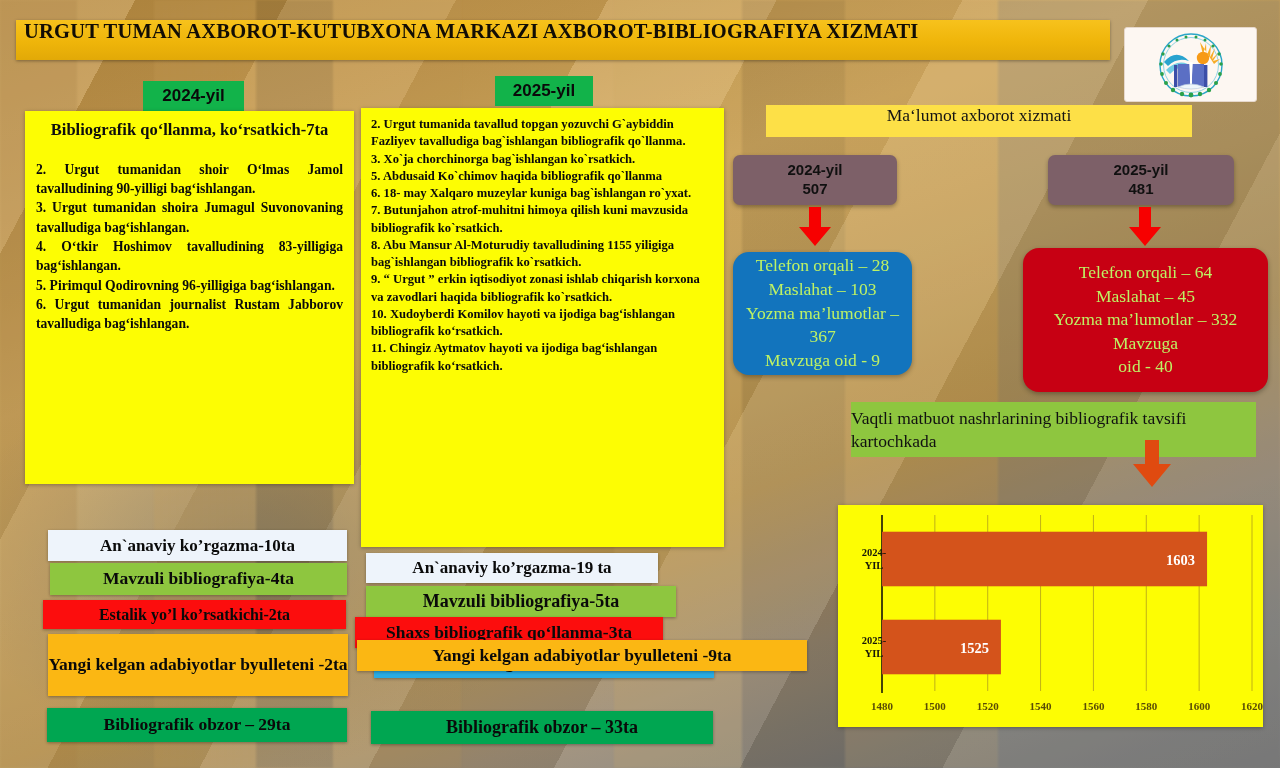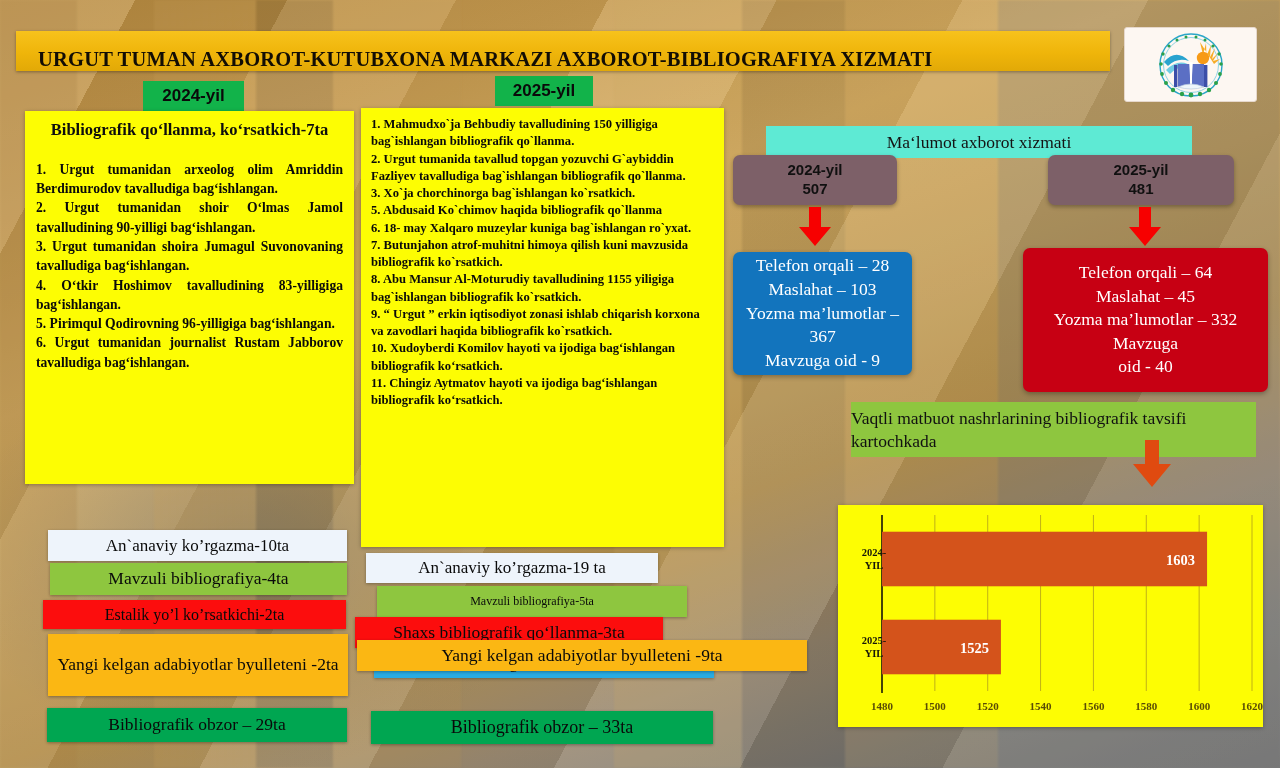--- a/index.html
+++ b/index.html
@@ -12,23 +12,23 @@
       linear-gradient(118deg, rgba(255,255,255,.14) 0 8%, rgba(0,0,0,.08) 8% 17%, rgba(255,255,255,.10) 17% 27%, rgba(0,0,0,.06) 27% 36%, rgba(255,255,255,.12) 36% 46%, rgba(0,0,0,.05) 46% 57%, rgba(255,255,255,.10) 57% 68%, rgba(0,0,0,.07) 68% 80%, rgba(255,255,255,.09) 80% 100%),
       linear-gradient(160deg, #b98b3f 0%, #c79b50 18%, #d7ae63 34%, #caa45c 48%, #b9944f 62%, #9b8a72 76%, #7e7d78 88%, #6e6e6e 100%);
   }
   .bgblur{position:absolute;inset:0;
     background:
       linear-gradient(90deg, rgba(170,130,70,.25) 0 6%, rgba(0,0,0,0) 6% 12%, rgba(200,160,90,.22) 12% 20%, rgba(0,0,0,.10) 20% 26%, rgba(190,150,85,.18) 26% 36%, rgba(0,0,0,0) 36% 48%, rgba(205,170,100,.20) 48% 58%, rgba(0,0,0,.08) 58% 66%, rgba(180,145,85,.16) 66% 78%, rgba(110,110,110,.25) 78% 100%);
     filter:blur(1px);}
 
   
   .titlebar{
-    position:absolute; left:16px; top:31px; width:1094px; height:40px;
+    position:absolute; left:16px; top:20px; width:1094px; height:40px;
     background:linear-gradient(180deg,#f7c21c 0%, #efb50a 55%, #e2a907 100%);
-    display:flex; align-items:flex-end; padding-left:22px;
+    display:flex; align-items:flex-start; padding-left:8px;
     box-shadow:0 1px 3px rgba(0,0,0,.35);
   }
   .titlebar span{
     font-weight:bold; font-size:20.5px; letter-spacing:.2px; color:#120d05;
     white-space:nowrap;
   }
   .logo{
     position:absolute; left:1124px; top:27px; width:133px; height:75px;
     background:#fdf7f2; border:1px solid #e6d8cc; border-radius:3px;
     display:flex; align-items:center; justify-content:center;
@@ -56,62 +56,62 @@
   .plist{ font-weight:bold; color:#0a0a0a; }
   #panelLeft .plist{font-size:13.6px; line-height:1.42;}
   #panelLeft .plist li{margin-bottom:0; text-align:justify;}
   #panelMid .plist{font-size:12.6px; line-height:1.37;}
   .plist{list-style:none;}
   .plist li{display:block;}
 
   
   .bar{
     position:absolute; display:flex; align-items:center; justify-content:center;
-    font-weight:normal; color:#0a0a0a; text-align:right; line-height:1.12;
+    font-weight:bold; color:#0a0a0a; text-align:right; line-height:1.12;
     box-shadow:0 1px 3px rgba(0,0,0,.32);
   }
   
   #lb0{left:48px;  top:530px; width:299px; height:31px; background:#eef4fb; font-size:17px;}
   #lb1{left:50px;  top:563px; width:297px; height:32px; background:#8ec63f; font-size:17.5px;}
   #lb2{left:43px;  top:600px; width:303px; height:29px; background:#fc0d0d; font-size:16px;}
   #lb3{left:48px;  top:634px; width:300px; height:62px; background:#fbb713; font-size:17.5px;}
   #lb4{left:47px;  top:708px; width:300px; height:34px; background:#00a651; font-size:17.5px;}
   
   #mb0{left:366px; top:553px; width:292px; height:30px; background:#eef4fb; font-size:17px;}
-  #mb1{left:377px; top:586px; width:310px; height:31px; background:#8ec63f; font-size:12px;}
+  #mb1{left:366px; top:586px; width:310px; height:31px; background:#8ec63f; font-size:18px;}
   #mb2{left:355px; top:617px; width:308px; height:31px; background:#fc0d0d; font-size:17.5px;}
   #mb3{left:374px; top:648px; width:340px; height:30px; background:#29abe2; font-size:17.5px;}
   #mb4{left:357px; top:640px; width:450px; height:31px; background:#fbb713; font-size:17.5px;}
   #mb5{left:371px; top:711px; width:342px; height:33px; background:#00a651; font-size:18px;}
 
   
   #svcHeader{
-    position:absolute; left:766px; top:126px; width:426px; height:32px;
-    background:#5eead4; display:flex; align-items:center; justify-content:center;
+    position:absolute; left:766px; top:105px; width:426px; height:32px;
+    background:#fde047; display:flex; justify-content:center;
     font-size:17.5px; color:#141414;
   }
   .yearbox{
     position:absolute; height:50px; border-radius:7px; background:#7d6068;
     display:flex; flex-direction:column; align-items:center; justify-content:center;
     font-family:"Liberation Sans", sans-serif; font-weight:bold; font-size:15px; color:#101010;
     line-height:1.25; box-shadow:0 2px 4px rgba(0,0,0,.3);
   }
   #yb2024{left:733px; top:155px; width:164px;}
   #yb2025{left:1048px; top:155px; width:186px;}
 
   .arrow{position:absolute; width:34px;}
   .arrow svg{display:block}
   #ar1{left:798px; top:207px;}
   #ar2{left:1128px; top:207px;}
   #ar3{left:1132px; top:440px; width:40px;}
 
   .statbox{
-    position:absolute; border-radius:7px; text-align:center;
+    position:absolute; border-radius:16px; text-align:center;
     display:flex; align-items:center; justify-content:center;
-    color:#ffffff; font-size:17.5px; line-height:1.35;
+    color:#bef264; font-size:17.5px; line-height:1.35;
     box-shadow:0 2px 5px rgba(0,0,0,.3);
   }
   #sbBlue{left:733px; top:252px; width:179px; height:123px; background:#1274bd;}
   #sbRed{left:1023px; top:248px; width:245px; height:144px; background:#c70013;}
 
   #greenBand{
     position:absolute; left:851px; top:402px; width:405px; height:55px;
     background:#8ec63f; display:flex; align-items:center; justify-content:center;
     text-align:left; font-size:17.5px; color:#111; line-height:1.3;
   }
@@ -175,32 +175,30 @@
 <div class="yeartab" id="tab2024">
   <span>2024-yil</span>
 </div>
 <div class="yeartab" id="tab2025">
   <span>2025-yil</span>
 </div>
 
 <div class="ypanel" id="panelLeft">
   <div class="ph">Bibliografik qo‘llanma, ko‘rsatkich-7ta</div>
   <ul class="plist">
-      <li>1. Urgut tumanidan arxeolog olim Amriddin Berdimurodov tavalludiga bag‘ishlangan.</li>
       <li>2. Urgut tumanidan shoir O‘lmas Jamol  tavalludining 90-yilligi bag‘ishlangan.</li>
       <li>3. Urgut tumanidan shoira Jumagul  Suvonovaning tavalludiga bag‘ishlangan.</li>
       <li>4. O‘tkir Hoshimov tavalludining 83-yilligiga bag‘ishlangan.</li>
       <li>5. Pirimqul Qodirovning 96-yilligiga  bag‘ishlangan.</li>
       <li>6. Urgut tumanidan journalist Rustam Jabborov tavalludiga bag‘ishlangan.</li>
     </ul>
 </div>
 
 <div class="ypanel" id="panelMid">
   <ul class="plist">
-      <li>1.  Mahmudxo`ja Behbudiy tavalludining 150 yilligiga bag`ishlangan bibliografik qo`llanma.</li>
       <li>2. Urgut tumanida tavallud topgan yozuvchi G`aybiddin Fazliyev tavalludiga bag`ishlangan bibliografik qo`llanma.</li>
       <li>3. Xo`ja chorchinorga bag`ishlangan ko`rsatkich.</li>
       <li>5. Abdusaid Ko`chimov haqida bibliografik qo`llanma</li>
       <li>6. 18- may Xalqaro muzeylar kuniga bag`ishlangan ro`yxat.</li>
       <li>7. Butunjahon  atrof-muhitni himoya qilish kuni mavzusida bibliografik ko`rsatkich.</li>
       <li>8. Abu Mansur Al-Moturudiy  tavalludining  1155 yiligiga bag`ishlangan  bibliografik ko`rsatkich.</li>
       <li>9. “ Urgut ” erkin  iqtisodiyot zonasi  ishlab  chiqarish korxona  va zavodlari haqida  bibliografik  ko`rsatkich.</li>
       <li>10. Xudoyberdi Komilov hayoti va ijodiga bag‘ishlangan bibliografik ko‘rsatkich.</li>
       <li>11. Chingiz Aytmatov hayoti va ijodiga bag‘ishlangan bibliografik ko‘rsatkich.</li>
     </ul>

